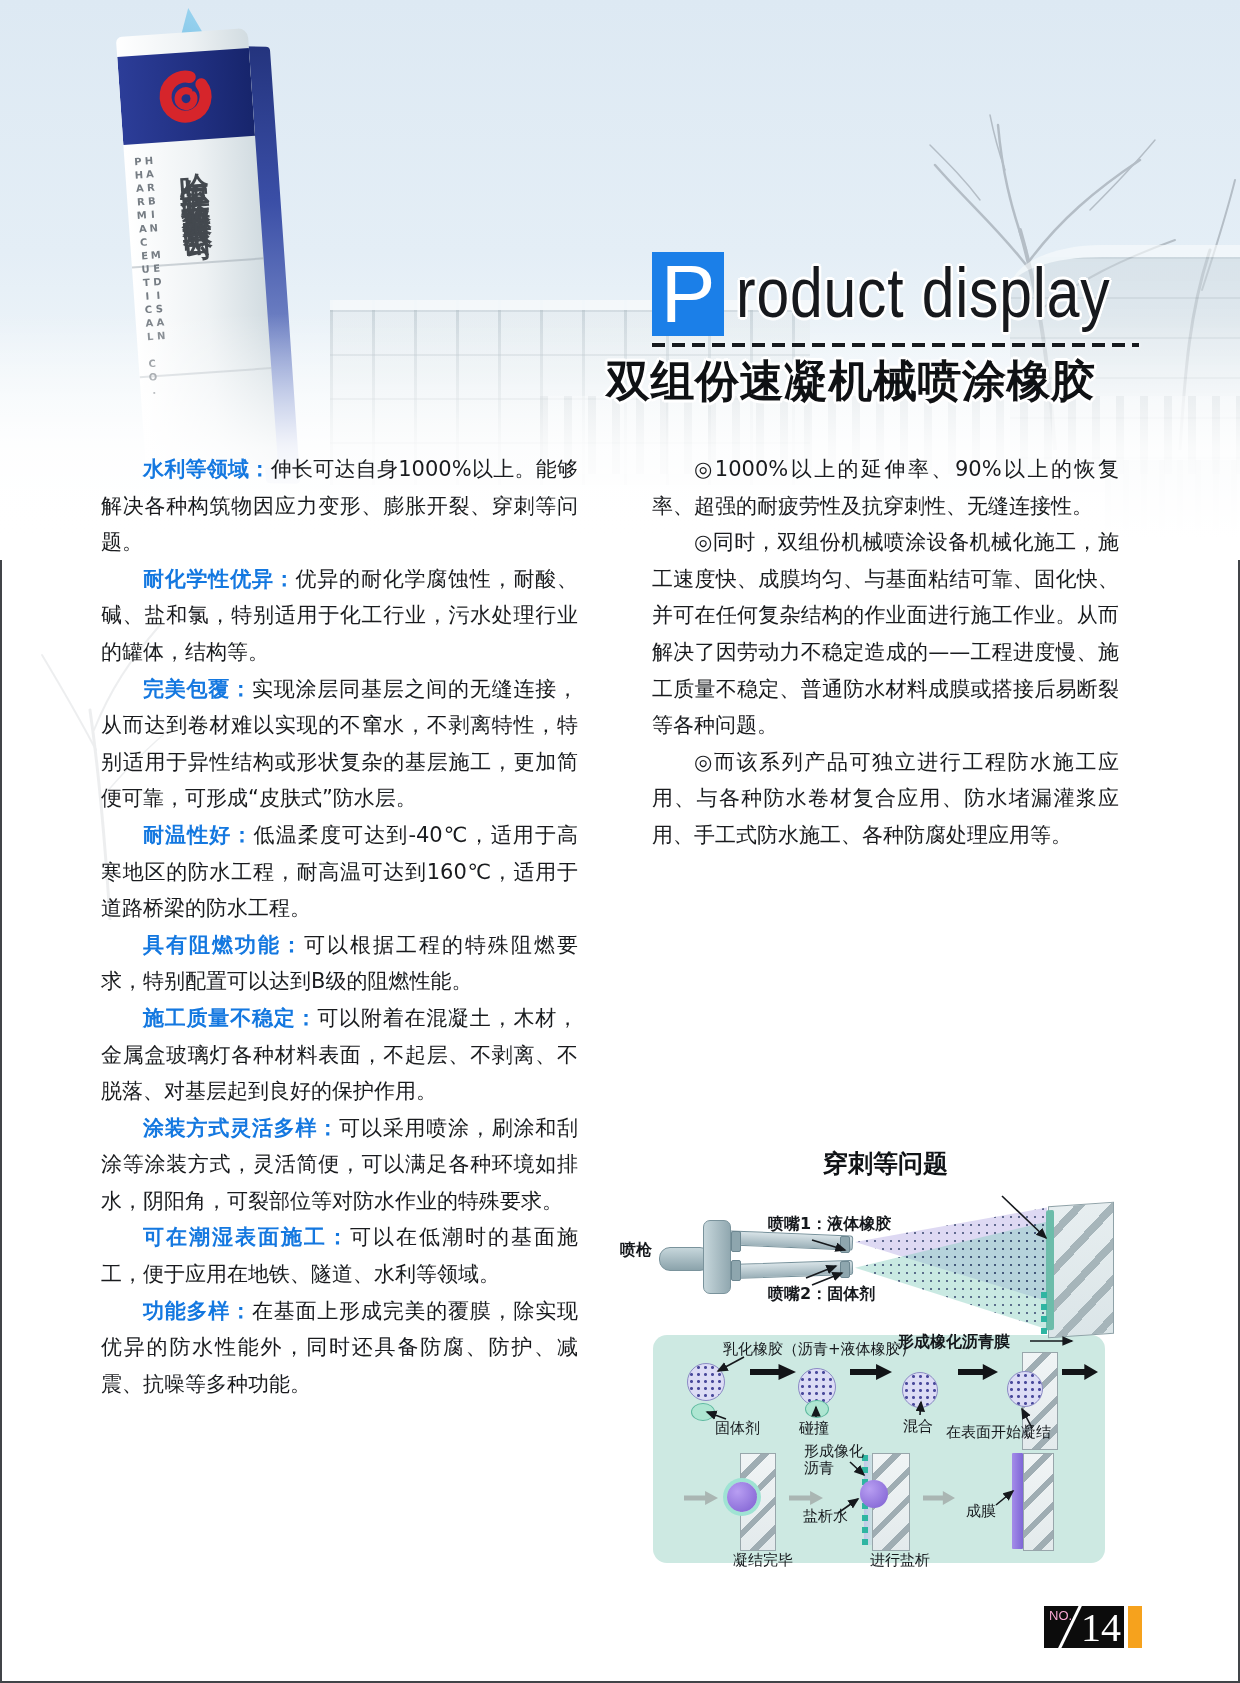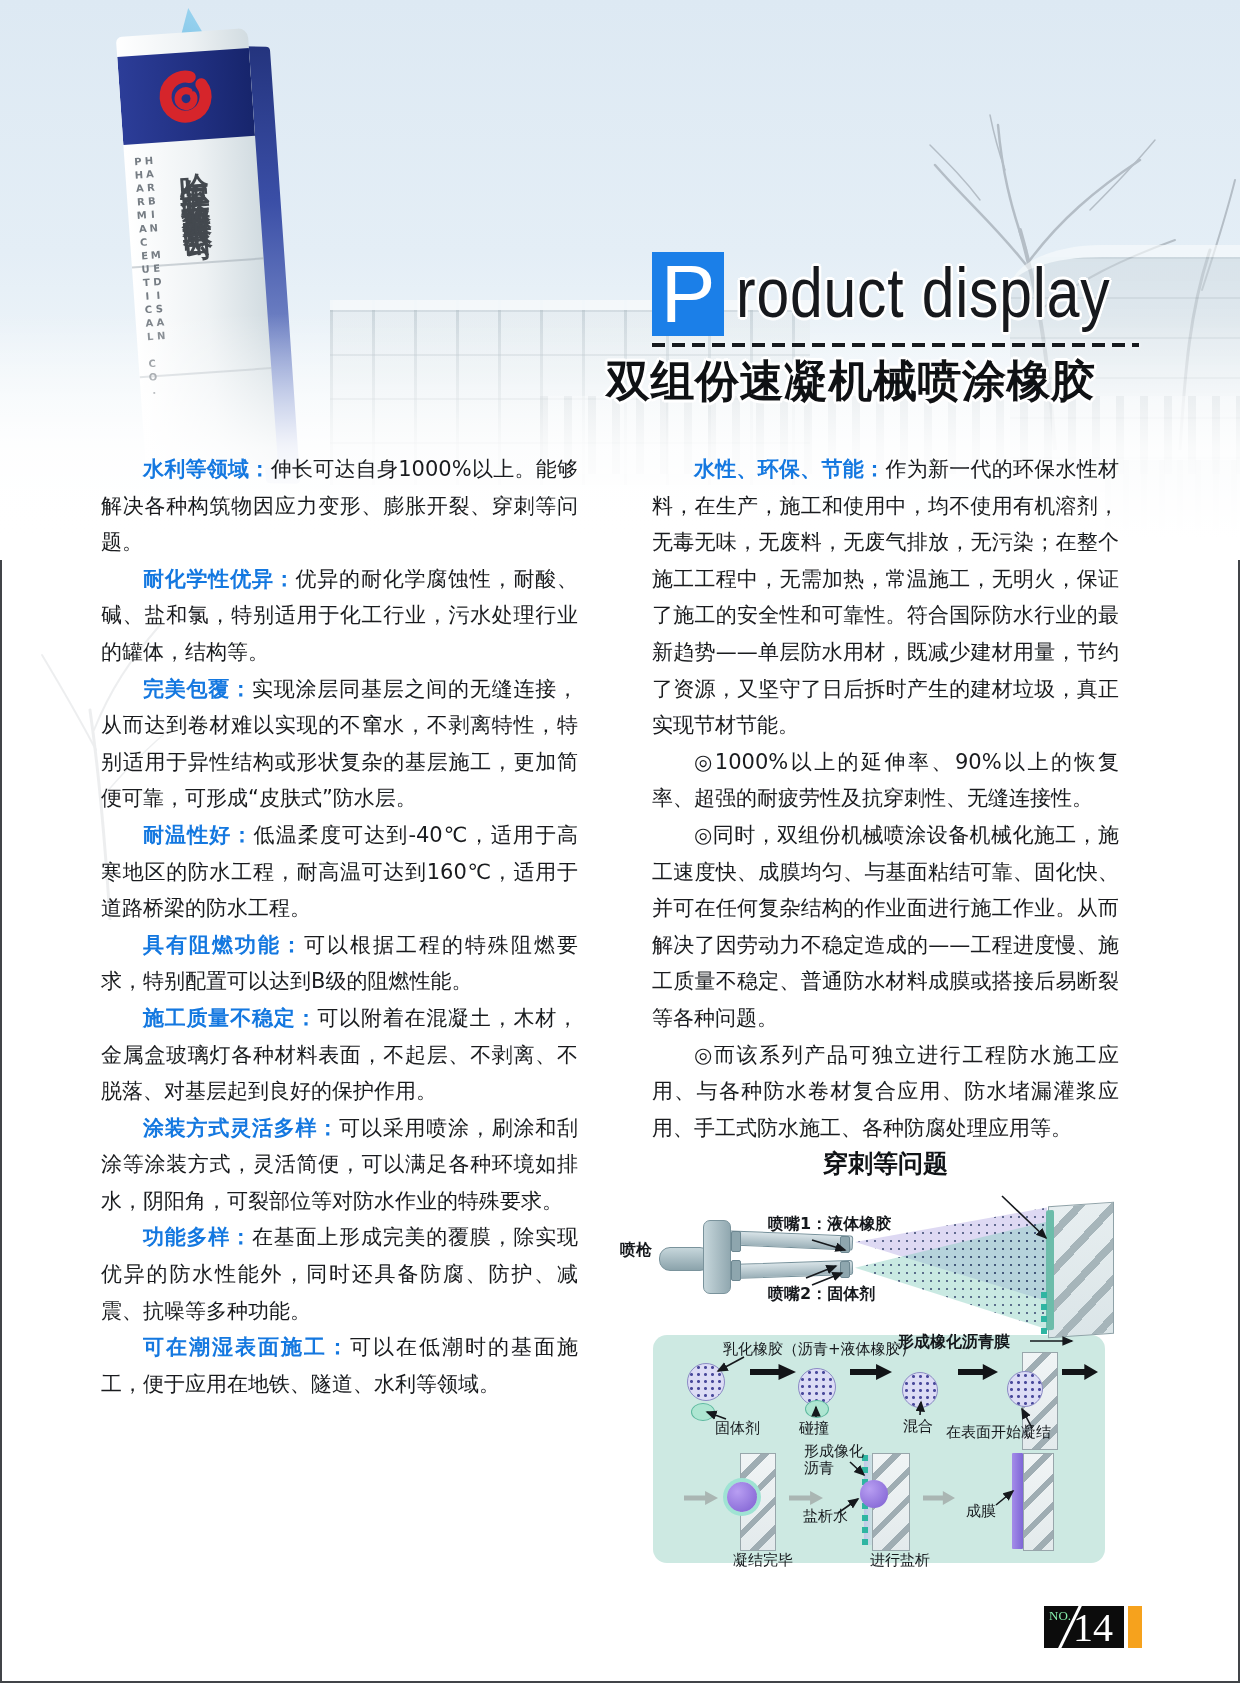--- a/index.html
+++ b/index.html
@@ -97,22 +97,22 @@
     background:repeating-linear-gradient(135deg,rgba(0,0,0,0) 0 14px,#9fadb3 14px 20px),
       linear-gradient(180deg,#f0f4f5,#e3eaec);}
   .blob{position:absolute;border-radius:50%;z-index:3;
     background:radial-gradient(circle at 35% 32%,#b89ef2,#7c5ed0);}
   .ring{box-shadow:0 0 0 4px #9fe3d3;}
   .halo{position:absolute;background:linear-gradient(90deg,rgba(186,170,238,.55),rgba(186,170,238,0));z-index:2;}
   .film-stripe{position:absolute;background:linear-gradient(90deg,#a48de9,#7e66d6);z-index:3;border-radius:1px;}
   .ann{position:absolute;left:600px;top:1130px;z-index:7;pointer-events:none;}
   
   .foot-black{position:absolute;left:1044px;top:1606px;width:80px;height:42px;background:#0c0c0c;z-index:6;}
-  .foot-no{position:absolute;left:5px;top:2px;color:#86efac;font-family:Liberation Serif, serif;font-size:13px;}
-  .foot-num{position:absolute;right:11px;top:0;color:#fff;font-family:"Liberation Serif",serif;font-size:40px;line-height:43px;}
+  .foot-no{position:absolute;left:5px;top:2px;color:#f9a8d4;font-family:Liberation Sans, sans-serif;font-size:13px;}
+  .foot-num{position:absolute;right:3px;top:0;color:#fff;font-family:"Liberation Serif",serif;font-size:40px;line-height:43px;}
   .foot-slash{position:absolute;left:24px;top:-4px;width:3px;height:52px;background:#fff;transform:rotate(26deg);}
   .foot-orange{position:absolute;left:1128px;top:1606px;width:14px;height:42px;background:#f6a21d;z-index:6;}
 </style>
 </head>
 <body>
 
 <div class="page">
 
   <div class="photo">
     <div class="sky"></div>
@@ -174,26 +174,25 @@
   </div>
 
   <div class="col col-left">
     <p><span class="lead">水利等领域：</span><span>伸长可达自身1000%以上。能够解决各种构筑物因应力变形、膨胀开裂、穿刺等问题。</span></p>
     <p><span class="lead">耐化学性优异：</span><span>优异的耐化学腐蚀性，耐酸、碱、盐和氯，特别适用于化工行业，污水处理行业的罐体，结构等。</span></p>
     <p><span class="lead">完美包覆：</span><span>实现涂层同基层之间的无缝连接，从而达到卷材难以实现的不窜水，不剥离特性，特别适用于异性结构或形状复杂的基层施工，更加简便可靠，可形成“皮肤式”防水层。</span></p>
     <p><span class="lead">耐温性好：</span><span>低温柔度可达到-40℃，适用于高寒地区的防水工程，耐高温可达到160℃，适用于道路桥梁的防水工程。</span></p>
     <p><span class="lead">具有阻燃功能：</span><span>可以根据工程的特殊阻燃要求，特别配置可以达到B级的阻燃性能。</span></p>
     <p><span class="lead">施工质量不稳定：</span><span>可以附着在混凝土，木材，金属盒玻璃灯各种材料表面，不起层、不剥离、不脱落、对基层起到良好的保护作用。</span></p>
     <p><span class="lead">涂装方式灵活多样：</span><span>可以采用喷涂，刷涂和刮涂等涂装方式，灵活简便，可以满足各种环境如排水，阴阳角，可裂部位等对防水作业的特殊要求。</span></p>
+    <p><span class="lead">可在潮湿表面施工：</span><span>可以在低潮时的基面施工，便于应用在地铁、隧道、水利等领域。</span></p>
     <p><span class="lead">功能多样：</span><span>在基面上形成完美的覆膜，除实现优异的防水性能外，同时还具备防腐、防护、减震、抗噪等多种功能。</span></p>
-    <p><span class="lead">可在潮湿表面施工：</span><span>可以在低潮时的基面施工，便于应用在地铁、隧道、水利等领域。</span></p>
   </div>
 
   <div class="col col-right">
-    <p><span class="lead">水性、环保、节能：</span><span>作为新一代的环保水性材料，在生产，施工和使用中，均不使用有机溶剂，无毒无味，无废料，无废气排放，无污染；在整个施工工程中，无需加热，常温施工，无明火，保证了施工的安全性和可靠性。符合国际防水行业的最新趋势——单层防水用材，既减少建材用量，节约了资源，又坚守了日后拆时产生的建材垃圾，真正实现节材节能。</span></p>
     <p><span class="lead"></span><span>◎1000%以上的延伸率、90%以上的恢复率、超强的耐疲劳性及抗穿刺性、无缝连接性。</span></p>
     <p><span class="lead"></span><span>◎同时，双组份机械喷涂设备机械化施工，施工速度快、成膜均匀、与基面粘结可靠、固化快、并可在任何复杂结构的作业面进行施工作业。从而解决了因劳动力不稳定造成的——工程进度慢、施工质量不稳定、普通防水材料成膜或搭接后易断裂等各种问题。</span></p>
     <p><span class="lead"></span><span>◎而该系列产品可独立进行工程防水施工应用、与各种防水卷材复合应用、防水堵漏灌浆应用、手工式防水施工、各种防腐处理应用等。</span></p>
   </div>
 
   <div class="diag-title">穿刺等问题</div>
 
   <div class="dlabel" style="left:620px;top:1240px">喷枪</div>
   <div class="dlabel" style="left:768px;top:1214px">喷嘴1：液体橡胶</div>
   <div class="dlabel" style="left:768px;top:1284px">喷嘴2：固体剂</div>

